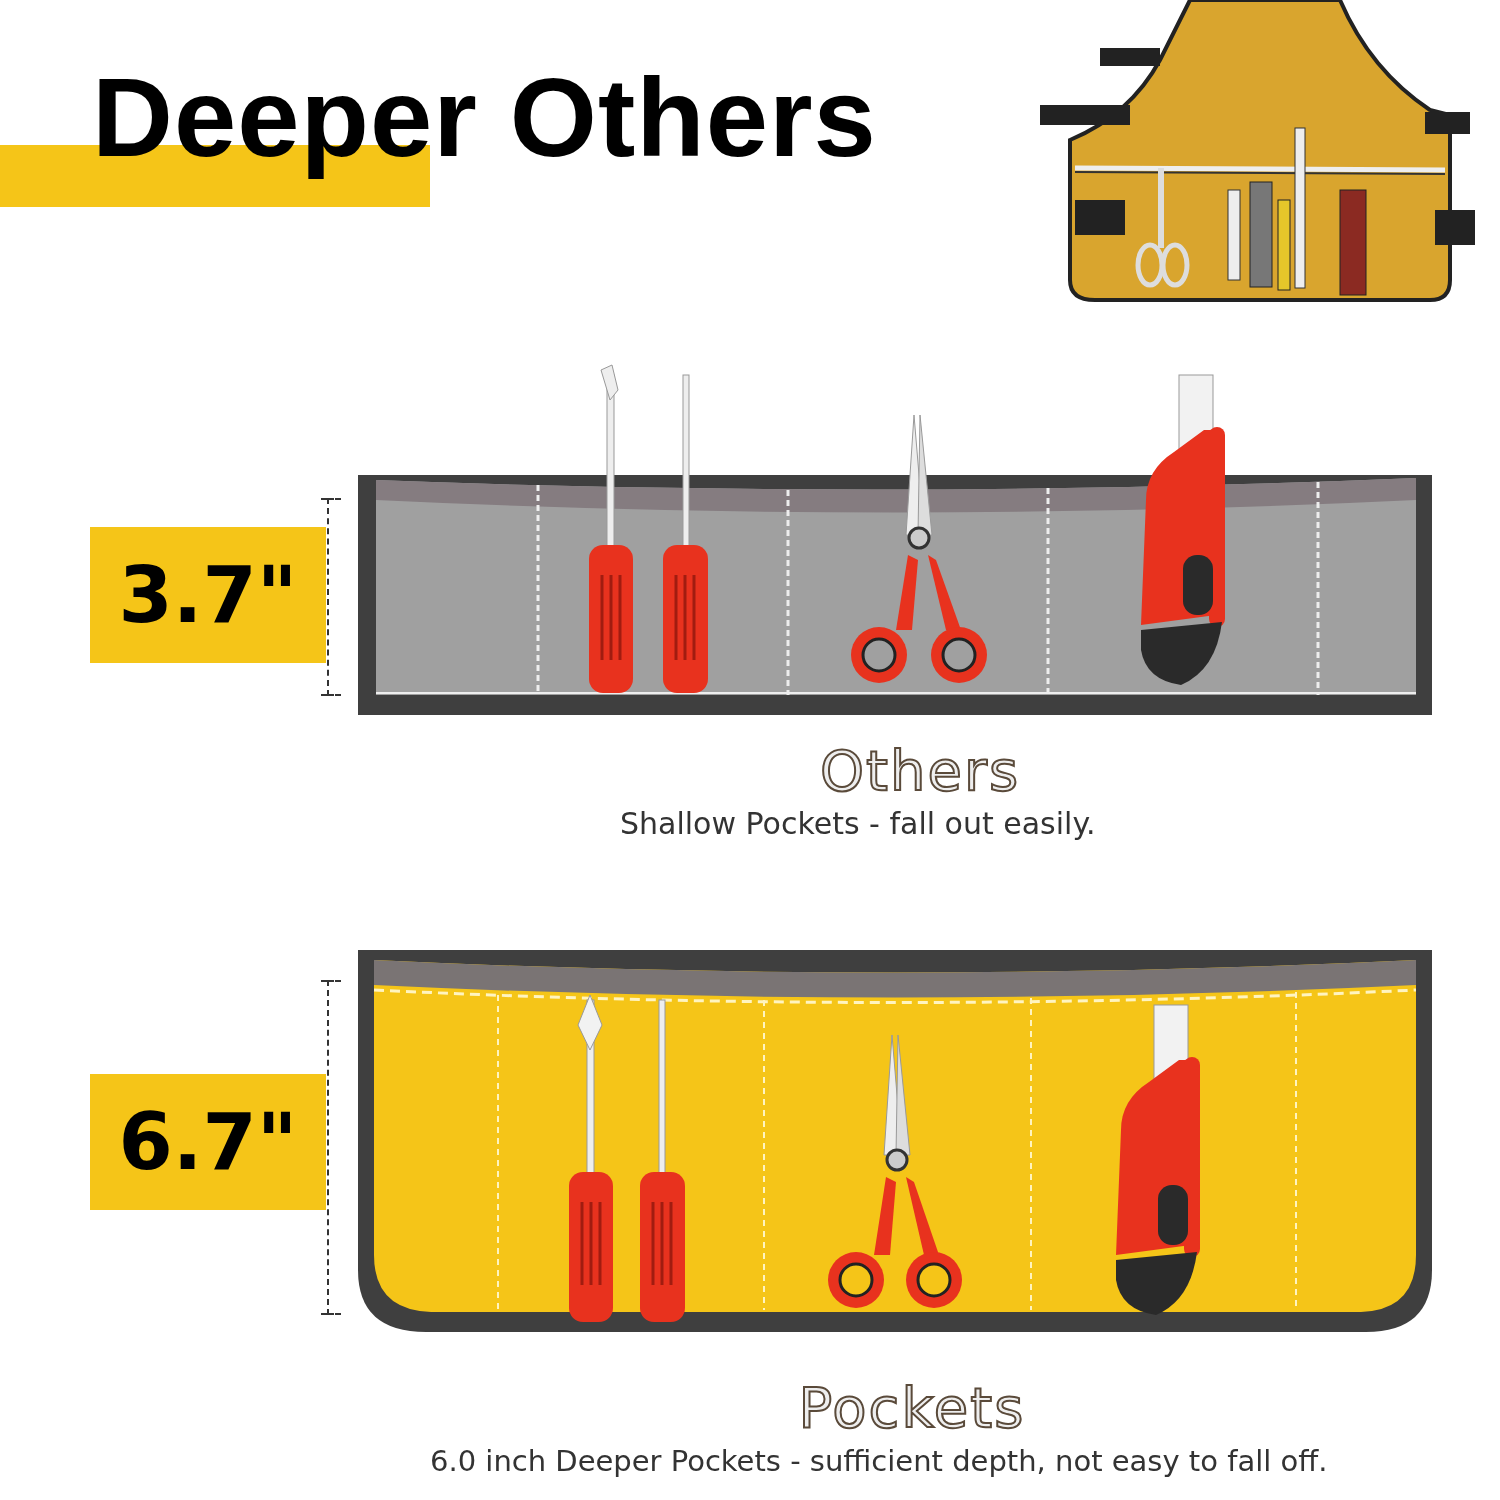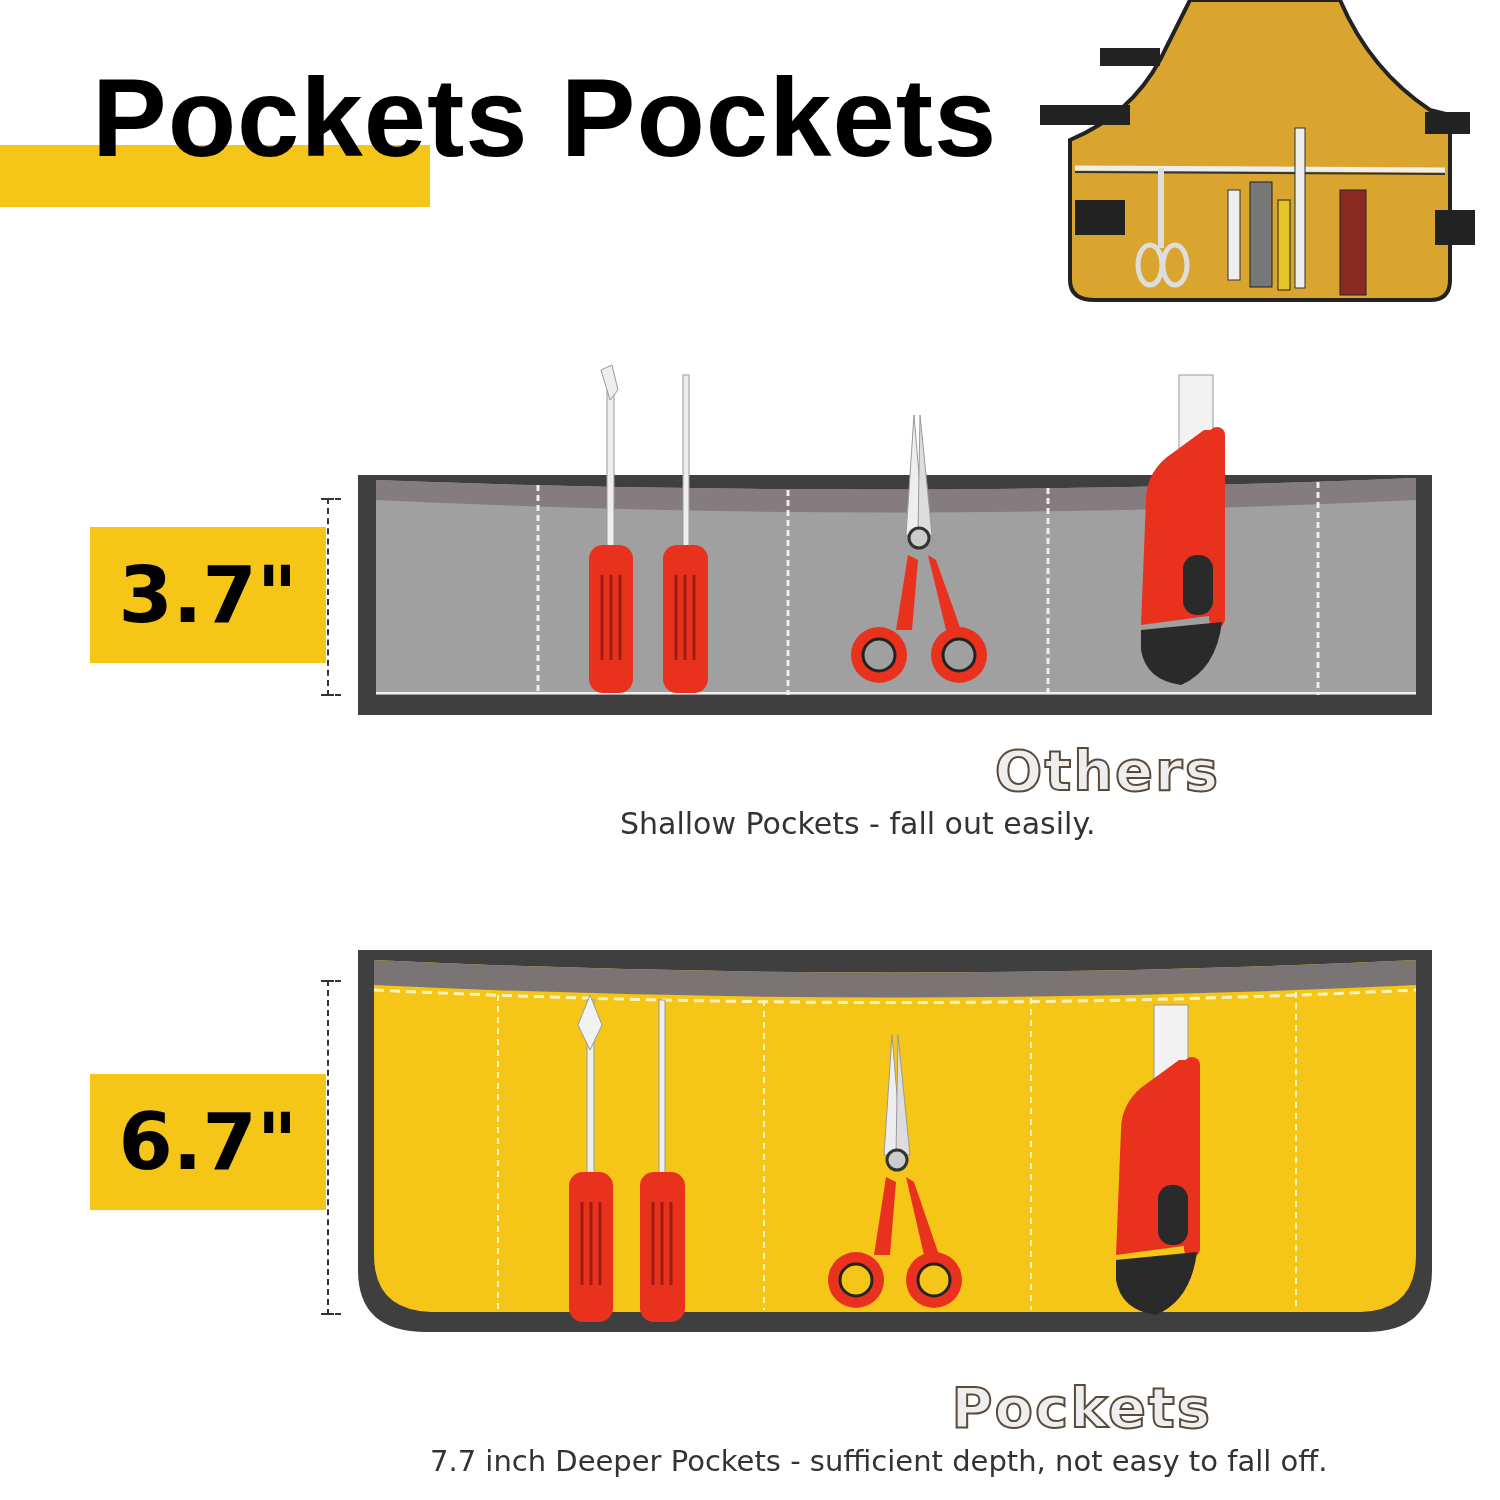--- a/index.html
+++ b/index.html
@@ -4,29 +4,29 @@
 <style>
   html,body{margin:0;padding:0;background:#fff;}
   body{width:1500px;height:1500px;position:relative;overflow:hidden;font-family:"Liberation Sans",sans-serif;}
   .abs{position:absolute;}
   .title-bar{left:0;top:145px;width:430px;height:62px;background:#f5c518;}
   .title{left:92px;top:62px;font-family:"Liberation Sans",sans-serif;font-weight:bold;font-size:112px;color:#000;letter-spacing:1px;line-height:1;white-space:nowrap;}
   .badge{background:#f5c518;display:flex;align-items:center;justify-content:center;font-family:"DejaVu Sans",sans-serif;font-weight:bold;color:#000;font-size:78px;}
   .dim{border-left:2px dashed #333;width:10px;}
   .dim:before,.dim:after{content:"";position:absolute;left:-8px;width:20px;border-top:2px dashed #333;}
   .dim:before{top:0}.dim:after{bottom:0}
-  .caption-brand{font-family:"DejaVu Sans",sans-serif;font-size:56px;color:#eee;-webkit-text-stroke:2px #5a4a3a;text-align:right;width:100%;letter-spacing:2px;font-weight:bold;}
+  .caption-brand{font-family:"DejaVu Sans",sans-serif;font-size:56px;color:#eee;-webkit-text-stroke:2px #5a4a3a;text-align:center;width:100%;letter-spacing:2px;}
   .caption-sub{font-family:"DejaVu Sans",sans-serif;font-size:30px;color:#333;width:100%;white-space:nowrap;}
   svg{position:absolute;left:0;top:0;}
 </style>
 </head>
 <body>
 
 <div class="abs title-bar"></div>
-<div class="abs title">Pockets Pockets</div>
+<div class="abs title">Deeper Others</div>
 
 <div class="abs" style="left:1040px;top:0;width:460px;height:320px;">
   <svg width="460" height="320" viewBox="0 0 460 320">
     <path d="M150 0 L300 0 Q330 70 390 110 L410 115 L410 280 Q410 300 390 300 L55 300 Q30 300 30 280 L30 140 Q90 115 120 60 Z" fill="#d9a52e" stroke="#222" stroke-width="4"></path>
     <rect x="0" y="105" width="90" height="20" fill="#222"></rect>
     <rect x="60" y="48" width="60" height="18" fill="#222"></rect>
     <rect x="385" y="112" width="45" height="22" fill="#222"></rect>
     <line x1="35" y1="168" x2="405" y2="170" stroke="#eee" stroke-width="5"></line>
     <line x1="35" y1="172" x2="405" y2="174" stroke="#333" stroke-width="2"></line>
     <rect x="35" y="200" width="50" height="35" fill="#222"></rect>
@@ -158,13 +158,13 @@
       <rect x="798" y="65" width="34" height="210" fill="#f2f2f2" stroke="#999"></rect>
       <path d="M793 142 Q765 160 765 190 L760 315 L835 305 L837 120 L823 120 Z" fill="#e8321e"></path>
       <rect x="828" y="117" width="16" height="200" rx="8" fill="#e8321e"></rect>
       <rect x="802" y="245" width="30" height="60" rx="14" fill="#2a2a2a"></rect>
       <path d="M760 320 L841 312 Q835 360 800 375 Q765 370 760 340 Z" fill="#2a2a2a"></path>
     </g>
   </svg>
 </div>
 
 <div class="abs caption-brand" style="left:612px;top:1375px;width:600px;">Pockets</div>
-<div class="abs caption-sub" style="left:430px;top:1444px;width:970px;font-size:29px;">7.7 inch Deeper Pockets -  sufficient depth, not easy to fall off.</div>
+<div class="abs caption-sub" style="left:430px;top:1444px;width:970px;font-size:29px;">6.0 inch Deeper Pockets -  sufficient depth, not easy to fall off.</div>
 
 </body></html>

